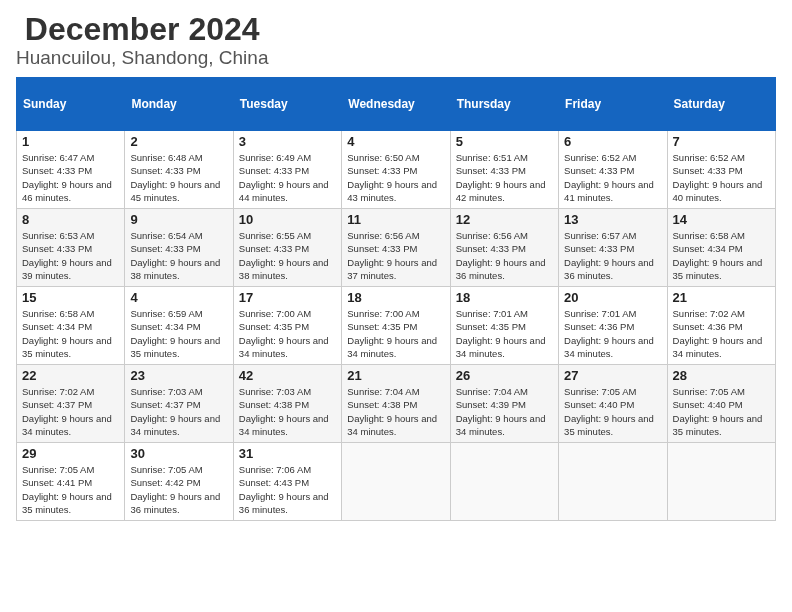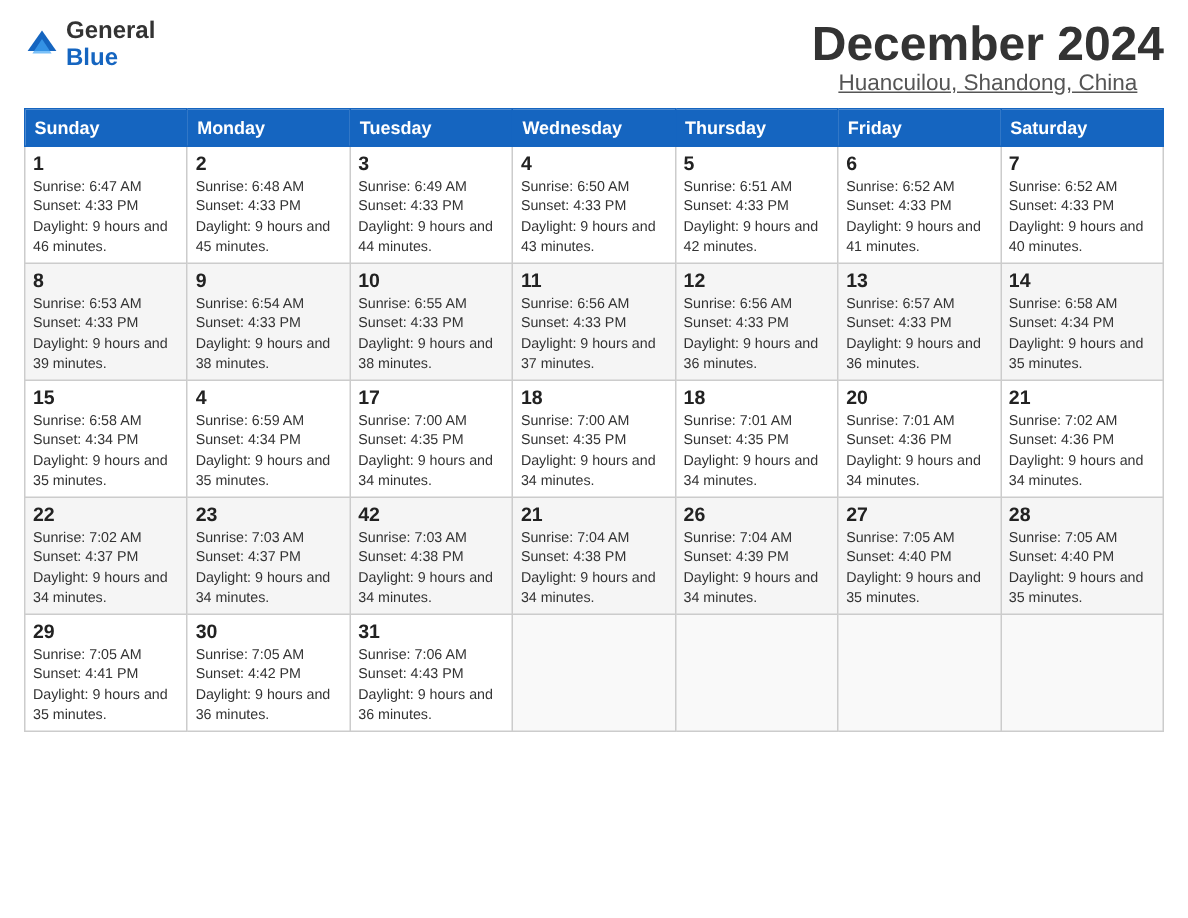--- a/index.html
+++ b/index.html
@@ -42,34 +42,33 @@
     .title-area {
       text-align: center;
     }
     .main-title {
       font-size: 32px;
       font-weight: bold;
       color: #333;
       line-height: 1.1;
     }
     .subtitle {
-      font-size: 15px;
+      font-size: 19px;
       color: #555;
-      text-decoration: underline;
     }
     .calendar {
       width: 100%;
       border-collapse: collapse;
       font-size: 10px;
     }
     .calendar th {
       background-color: #1565c0;
       color: #fff;
       text-align: left;
-      padding: 5px 6px;
+      padding: 19px 6px;
       font-size: 12px;
       font-weight: bold;
       border: 1px solid #1565c0;
     }
     .calendar td {
       border: 1px solid #ccc;
       vertical-align: top;
       padding: 3px 5px;
       width: calc(100% / 7);
       min-height: 70px;
@@ -96,30 +95,20 @@
     }
     .empty-cell {
       background: #f9f9f9 !important;
     }
   </style>
 </head>
 <body>
 
 <div class="container">
   <div class="header-area">
-    <div class="logo">
-      <svg class="logo-icon" viewBox="0 0 30 30">
-        <polygon points="15,3 27,20 3,20" fill="#1565c0"></polygon>
-        <polygon points="15,10 23,22 7,22" fill="#42a5f5" opacity="0.7"></polygon>
-      </svg>
-      <div>
-        <span class="logo-text-general">General</span><br>
-        <span class="logo-text-blue">Blue</span>
-      </div>
-    </div>
     <div class="title-area">
       <div class="main-title">December 2024</div>
       <div class="subtitle">Huancuilou, Shandong, China</div>
     </div>
   </div>
 
   <table class="calendar">
     <thead>
       <tr>
         <th>Sunday</th>

